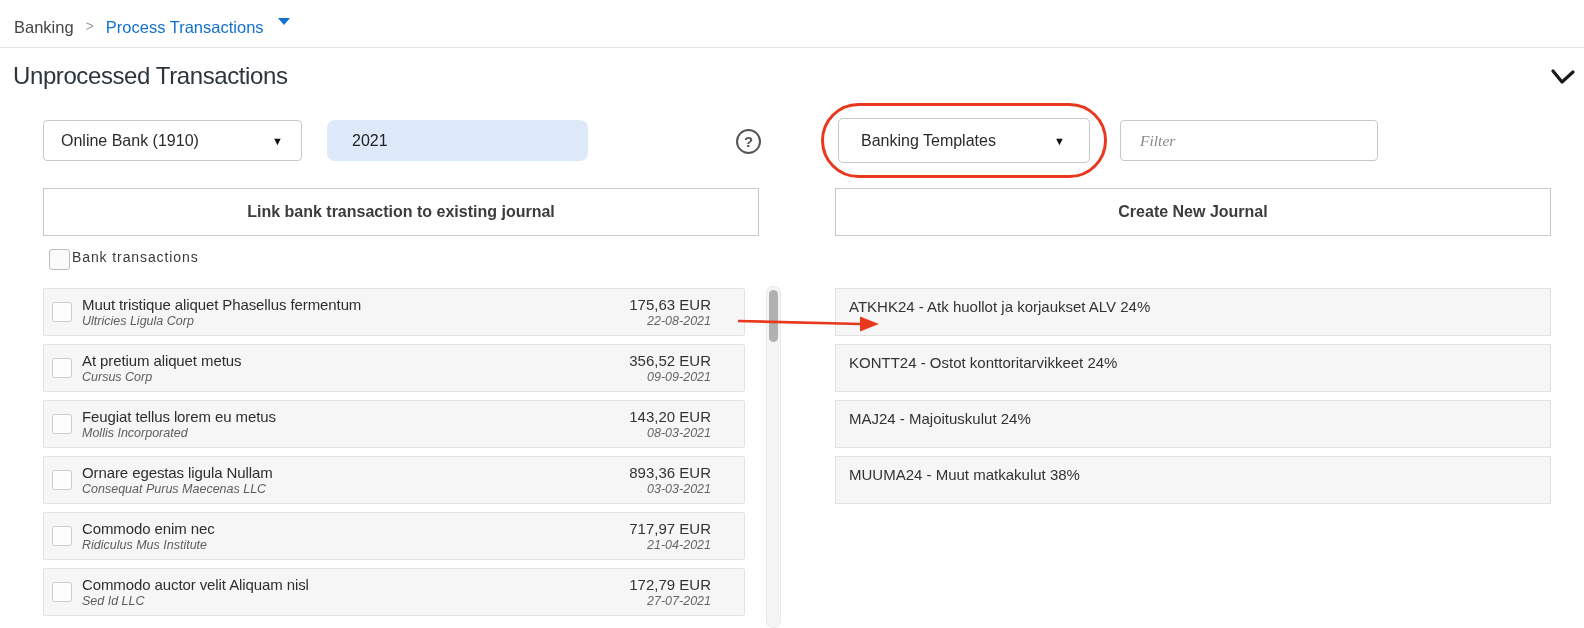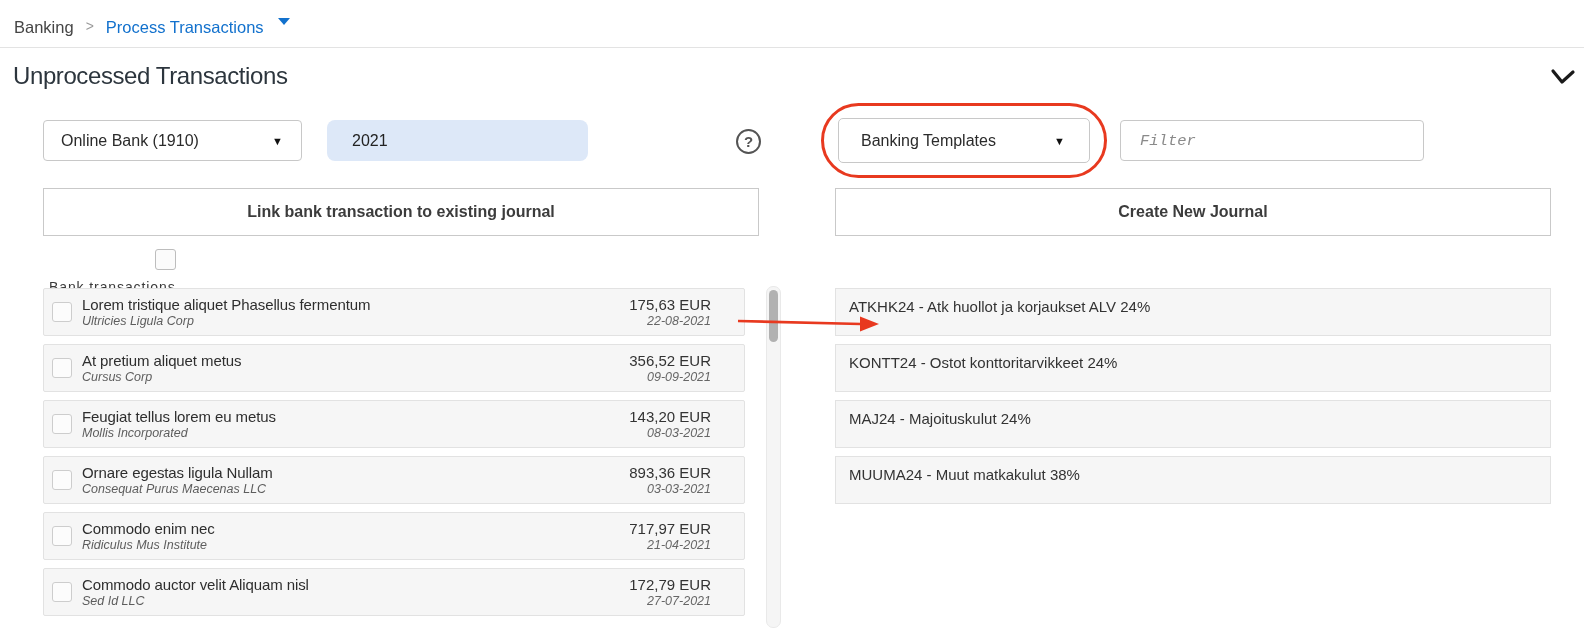--- a/index.html
+++ b/index.html
@@ -18,34 +18,34 @@
   
   .page-title { position:absolute; left:13px; top:62px; font-size:24px; letter-spacing:-0.4px; color:#2c353d; }
   .collapse-chevron { position:absolute; left:1549px; top:68px; }
 
   
   .select-box { position:absolute; height:41px; background:#fff; border:1px solid #c8c8c8; border-radius:4px; display:flex; align-items:center; justify-content:space-between; font-size:16px; font-weight:500; color:#2b2b2b; cursor:pointer; }
   .select-caret { font-size:11px; color:#111; }
   .bank-select { left:43px; top:120px; width:259px; padding:0 18px 0 17px; }
   .templates-select { left:838px; top:118px; width:252px; height:45px; padding:0 24px 0 22px; border-radius:5px; }
   .year-input { position:absolute; left:327px; top:120px; width:261px; height:41px; background:var(--year-bg); border:none; border-radius:8px; padding-left:25px; font-size:16px; font-weight:500; color:#222; font-family:inherit; }
-  .filter-input { position:absolute; left:1120px; top:120px; width:304px; height:41px; border:1px solid #c8c8c8; border-radius:4px; padding-left:19px; font-size:15.5px; color:#444; font-family:Liberation Mono, monospace; }
+  .filter-input { position:absolute; left:1120px; top:120px; width:258px; height:41px; border:1px solid #c8c8c8; border-radius:4px; padding-left:19px; font-size:15.5px; color:#444; font-family:Liberation Serif, serif; }
   .filter-input::placeholder { font-style:italic; color:#8a8a8a; }
   .help-icon { position:absolute; left:736px; top:129px; width:25px; height:25px; border:2px solid #545454; border-radius:50%; display:flex; align-items:center; justify-content:center; font-size:15px; font-weight:700; color:#545454; }
 
   
   .annotation-ellipse { position:absolute; left:821px; top:103px; width:286px; height:75px; border:3px solid var(--annotation); border-radius:38px; pointer-events:none; }
 
   
   .panel-header { position:absolute; top:188px; width:716px; height:48px; border:1px solid #c9c9c9; background:#fff; display:flex; align-items:center; justify-content:center; font-size:16px; font-weight:700; color:#3c3c3c; cursor:pointer; }
   .panel-header.left { left:43px; }
   .panel-header.right { left:835px; }
 
   
-  .select-all-row { position:absolute; left:49px; top:249px; display:flex; align-items:flex-end; gap:9px;flex-direction:column; }
+  .select-all-row { position:absolute; left:49px; top:249px; display:flex; align-items:flex-start; gap:2px; }
   .checkbox { width:21px; height:21px; border:1px solid #bdbdbd; border-radius:3px; background:#fbfbfb; flex:0 0 auto; cursor:pointer; }
   .select-all-label { font-size:14px; color:#3a3a3a; letter-spacing:0.9px; }
 
   
   .txn-list { position:absolute; left:43px; top:288px; width:702px; }
   .txn-row { height:48px; margin-bottom:8px; background:#f6f6f6; border:1px solid #e2e2e2; border-radius:2px; display:flex; align-items:center; padding:0 33px 0 8px; cursor:pointer; }
   .txn-row .checkbox { width:20px; height:20px; border-color:#cdcdcd; background:#fcfcfc; }
   .txn-main { flex:1; margin-left:10px; }
   .txn-title { font-size:15px; color:#2e2e2e; letter-spacing:-0.1px; }
   .txn-company { font-size:12.5px; font-style:italic; color:#5d5d5d; margin-top:1px; }
@@ -104,21 +104,21 @@
 
   <div class="select-all-row">
     <span class="checkbox"></span>
     <span class="select-all-label">Bank transactions</span>
   </div>
 
   <div class="txn-list" id="txn-list">
   <div class="txn-row">
     <span class="checkbox"></span>
     <div class="txn-main">
-      <div class="txn-title">Lorem tristique aliquet Phasellus fermentum</div>
+      <div class="txn-title">Muut tristique aliquet Phasellus fermentum</div>
       <div class="txn-company">Ultricies Ligula Corp</div>
     </div>
     <div class="txn-right">
       <div class="txn-amount">175,63 EUR</div>
       <div class="txn-date">22-08-2021</div>
     </div>
   </div>
 
   <div class="txn-row">
     <span class="checkbox"></span>

